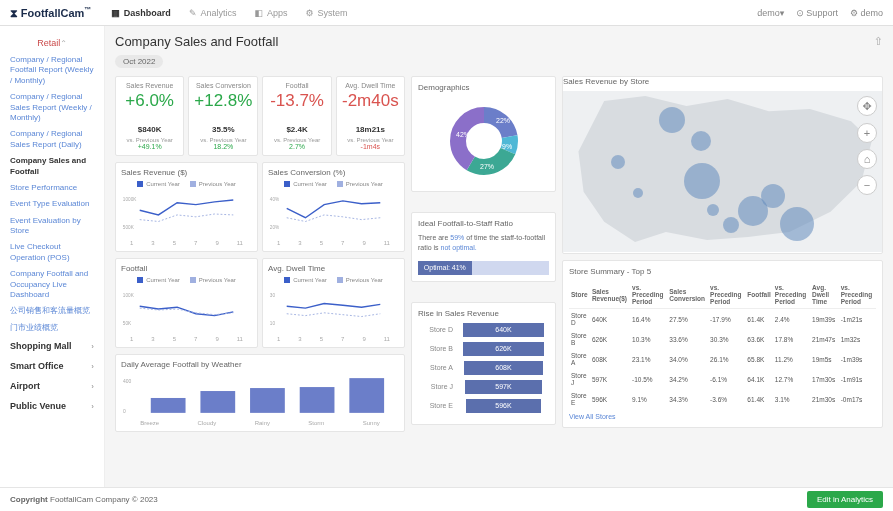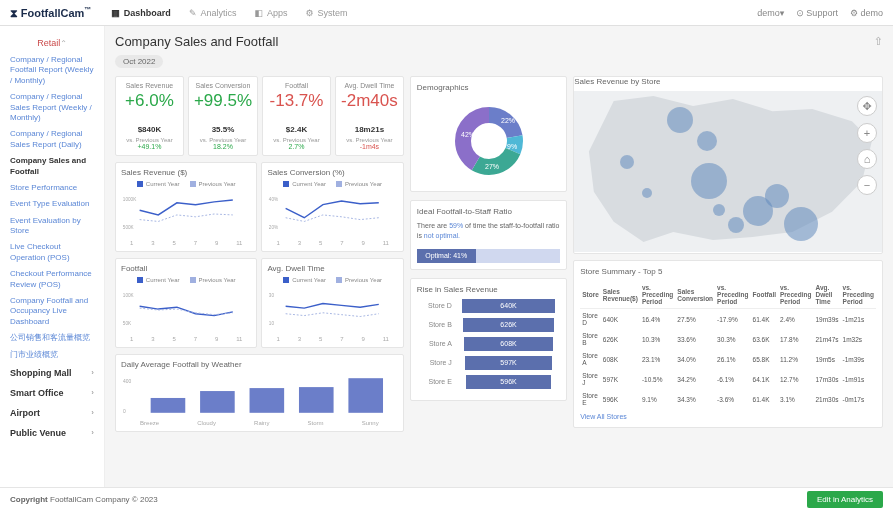--- a/index.html
+++ b/index.html
@@ -17,21 +17,21 @@
 .sidebar-section{font-size:9px;color:#ca4a4a;padding:4px 10px;font-weight:500;display:flex;justify-content:center;align-items:center}
 .sidebar-item{font-size:8px;color:#5b87d6;padding:3px 10px;cursor:pointer;line-height:1.3}
 .sidebar-item.active{color:#333;font-weight:600}
 .sidebar-cat{font-size:9px;color:#333;padding:5px 10px;font-weight:600;display:flex;justify-content:space-between;align-items:center;cursor:pointer}
 .content{flex:1;padding:8px 10px;overflow:auto}
 .page-header{display:flex;justify-content:space-between;align-items:center;margin-bottom:6px}
 .page-title{font-size:13px;color:#333;font-weight:500}
 .date-pill{display:inline-block;background:#e8e8e8;border-radius:10px;padding:2px 8px;font-size:8px;color:#666;margin-bottom:8px}
 .grid{display:flex;gap:6px}
 .col-left{width:290px;display:flex;flex-direction:column;gap:6px}
-.col-mid{width:158px;display:flex;flex-direction:column;gap:8px}
+.col-mid{width:145px;display:flex;flex-direction:column;gap:20px}
 .col-right{flex:1;display:flex;flex-direction:column;gap:6px}
 .card{background:#fff;border:1px solid #e5e5e5;border-radius:2px;padding:6px}
 .kpi-row{display:flex;gap:4px}
 .kpi{flex:1;background:#fff;border:1px solid #e5e5e5;border-radius:2px;padding:5px;text-align:center}
 .kpi-title{font-size:7px;color:#888;margin-bottom:2px}
 .kpi-val{font-size:17px;font-weight:400}
 .kpi-val.green{color:#2ba84a}
 .kpi-val.red{color:#d9534f}
 .kpi-sub{font-size:8px;font-weight:600;color:#333;margin-top:14px}
 .kpi-vs{font-size:6px;color:#999;margin-top:3px}
@@ -112,21 +112,20 @@
     </div>
     <div id="sidebar-items">
         <div class="sidebar-item">Company / Regional Footfall Report (Weekly / Monthly)</div>
         <div class="sidebar-item">Company / Regional Sales Report (Weekly / Monthly)</div>
         <div class="sidebar-item">Company / Regional Sales Report (Daily)</div>
         <div class="sidebar-item active">Company Sales and Footfall</div>
         <div class="sidebar-item">Store Performance</div>
         <div class="sidebar-item">Event Type Evaluation</div>
         <div class="sidebar-item">Event Evaluation by Store</div>
         <div class="sidebar-item">Live Checkout Operation (POS)</div>
-        <div class="sidebar-item">Checkout Performance Review (POS)</div>
         <div class="sidebar-item">Company Footfall and Occupancy Live Dashboard</div>
         <div class="sidebar-item">公司销售和客流量概览</div>
         <div class="sidebar-item">门市业绩概览</div>
       </div>
     <div id="sidebar-cats">
         <div class="sidebar-cat">
           <span>Shopping Mall</span>
           <span class="chev">›</span>
         </div>
         <div class="sidebar-cat">
@@ -157,21 +156,21 @@
         <div class="kpi-row" id="kpi-row">
             <div class="kpi">
               <div class="kpi-title">Sales Revenue</div>
               <div class="kpi-val green">+6.0%</div>
               <div class="kpi-sub">$840K</div>
               <div class="kpi-vs">vs. Previous Year</div>
               <div class="kpi-vs-val green">+49.1%</div>
             </div>
             <div class="kpi">
               <div class="kpi-title">Sales Conversion</div>
-              <div class="kpi-val green">+99.5%</div>
+              <div class="kpi-val green">+12.8%</div>
               <div class="kpi-sub">35.5%</div>
               <div class="kpi-vs">vs. Previous Year</div>
               <div class="kpi-vs-val green">18.2%</div>
             </div>
             <div class="kpi">
               <div class="kpi-title">Footfall</div>
               <div class="kpi-val red">-13.7%</div>
               <div class="kpi-sub">$2.4K</div>
               <div class="kpi-vs">vs. Previous Year</div>
               <div class="kpi-vs-val green">2.7%</div>

